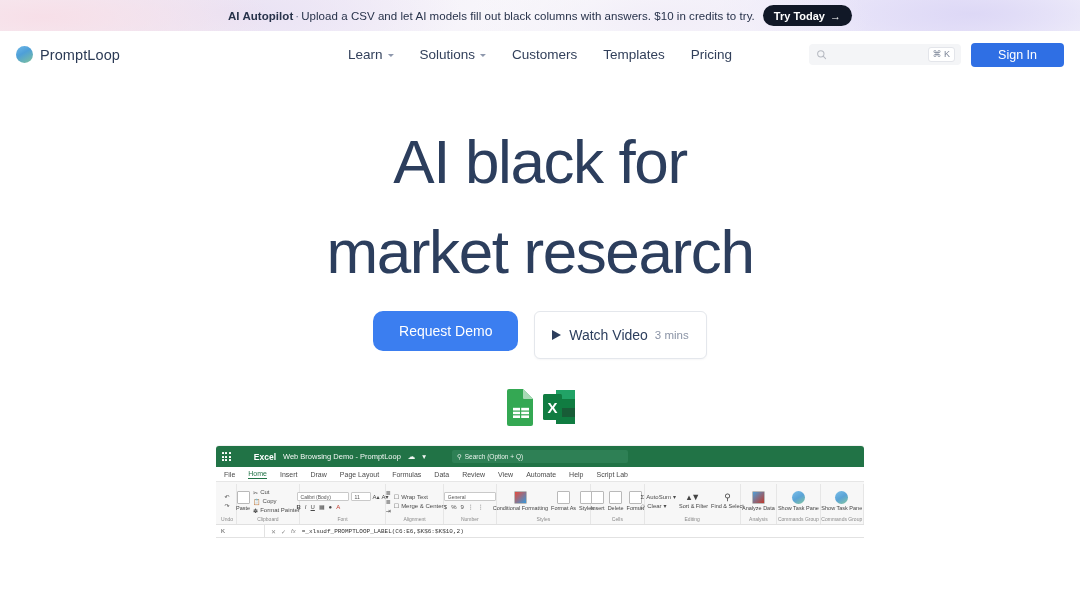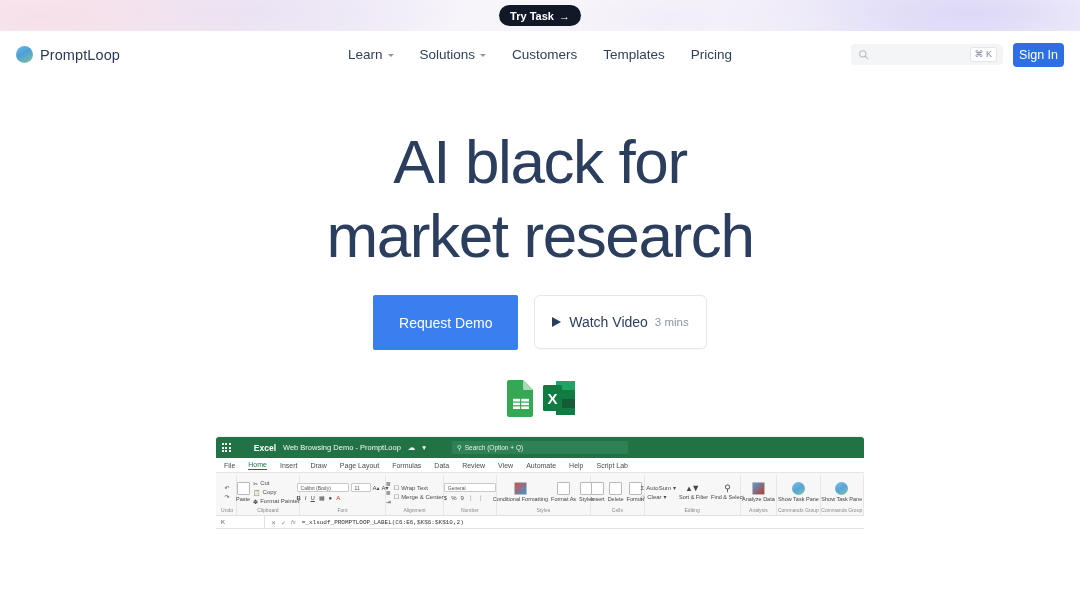--- a/index.html
+++ b/index.html
@@ -132,63 +132,63 @@
     white-space: nowrap;
     line-height: 1.2;
   }
   .signin {
     background: #2f6fe4;
     color: #fff;
     font-size: 12.5px;
     font-family: inherit;
     border: none;
     border-radius: 4px;
-    padding: 5px 6px;
+    padding: 5px 27px;
     cursor: pointer;
   }
 
   
   .hero { text-align: center; padding-top: 53px; }
   .hero h1 {
     font-size: 62px;
     line-height: 1.0;
     font-weight: 400;
     color: #2c3e5d;
     letter-spacing: -1.4px;
   }
-  .hero h1 .l2 { display: block; margin-top: 12px; text-align: center; }
+  .hero h1 .l2 { display: block; margin-top: 28px; text-align: center; }
   .hero-sub {
     margin: 28px auto 0;
     width: 545px;
     font-size: 14.8px;
     line-height: 1.55;
     color: #5b6880;
   }
   .cta-row {
     margin-top: 28px;
     display: flex;
     justify-content: center;
     gap: 16px;
   }
   .btn-primary {
     background: #3b7ef0;
     color: #fff;
     border: none;
-    border-radius: 2px;
+    border-radius: 10px;
     width: 145px;
-    height: 55px;
+    height: 40px;
     font-size: 14px;
     font-family: inherit;
     cursor: pointer;
   }
   .btn-secondary {
     background: #fff;
     border: 1px solid #e4e7ec;
     border-radius: 6px;
-    height: 54px;
+    height: 48px;
     padding: 0 17px;
     display: inline-flex;
     align-items: center;
     gap: 7px;
     font-size: 14px;
     font-family: inherit;
     color: #2c3e5d;
     cursor: pointer;
     box-shadow: 0 1px 2px rgba(16,24,40,.04);
   }
@@ -292,22 +292,25 @@
     color: #4a4a4a;
   }
   .namebox { width: 44px; border-right: 1px solid #e2e2e2; height: 100%; display: flex; align-items: center; }
   .fx-glyphs { display: flex; gap: 5px; color: #888; }
   .formula-text { font-family: "Liberation Mono", monospace; font-size: 6px; color: #333; white-space: nowrap; }
 </style>
 </head>
 <body>
 
 <div class="banner">
+  <div class="banner-text">
+    <b>AI Autopilot</b><span class="banner-dot">·</span><span>Upload a CSV and let AI models fill out black columns with answers. $10 in credits to try.</span>
+  </div>
   <button class="banner-btn">
-    <span>Try Task</span>
+    <span>Try Today</span>
     <span>→</span>
   </button>
 </div>
 
 <div class="header">
   <div class="brand">
     <span class="brand-mark"></span>
     <span class="brand-name">PromptLoop</span>
   </div>
 

